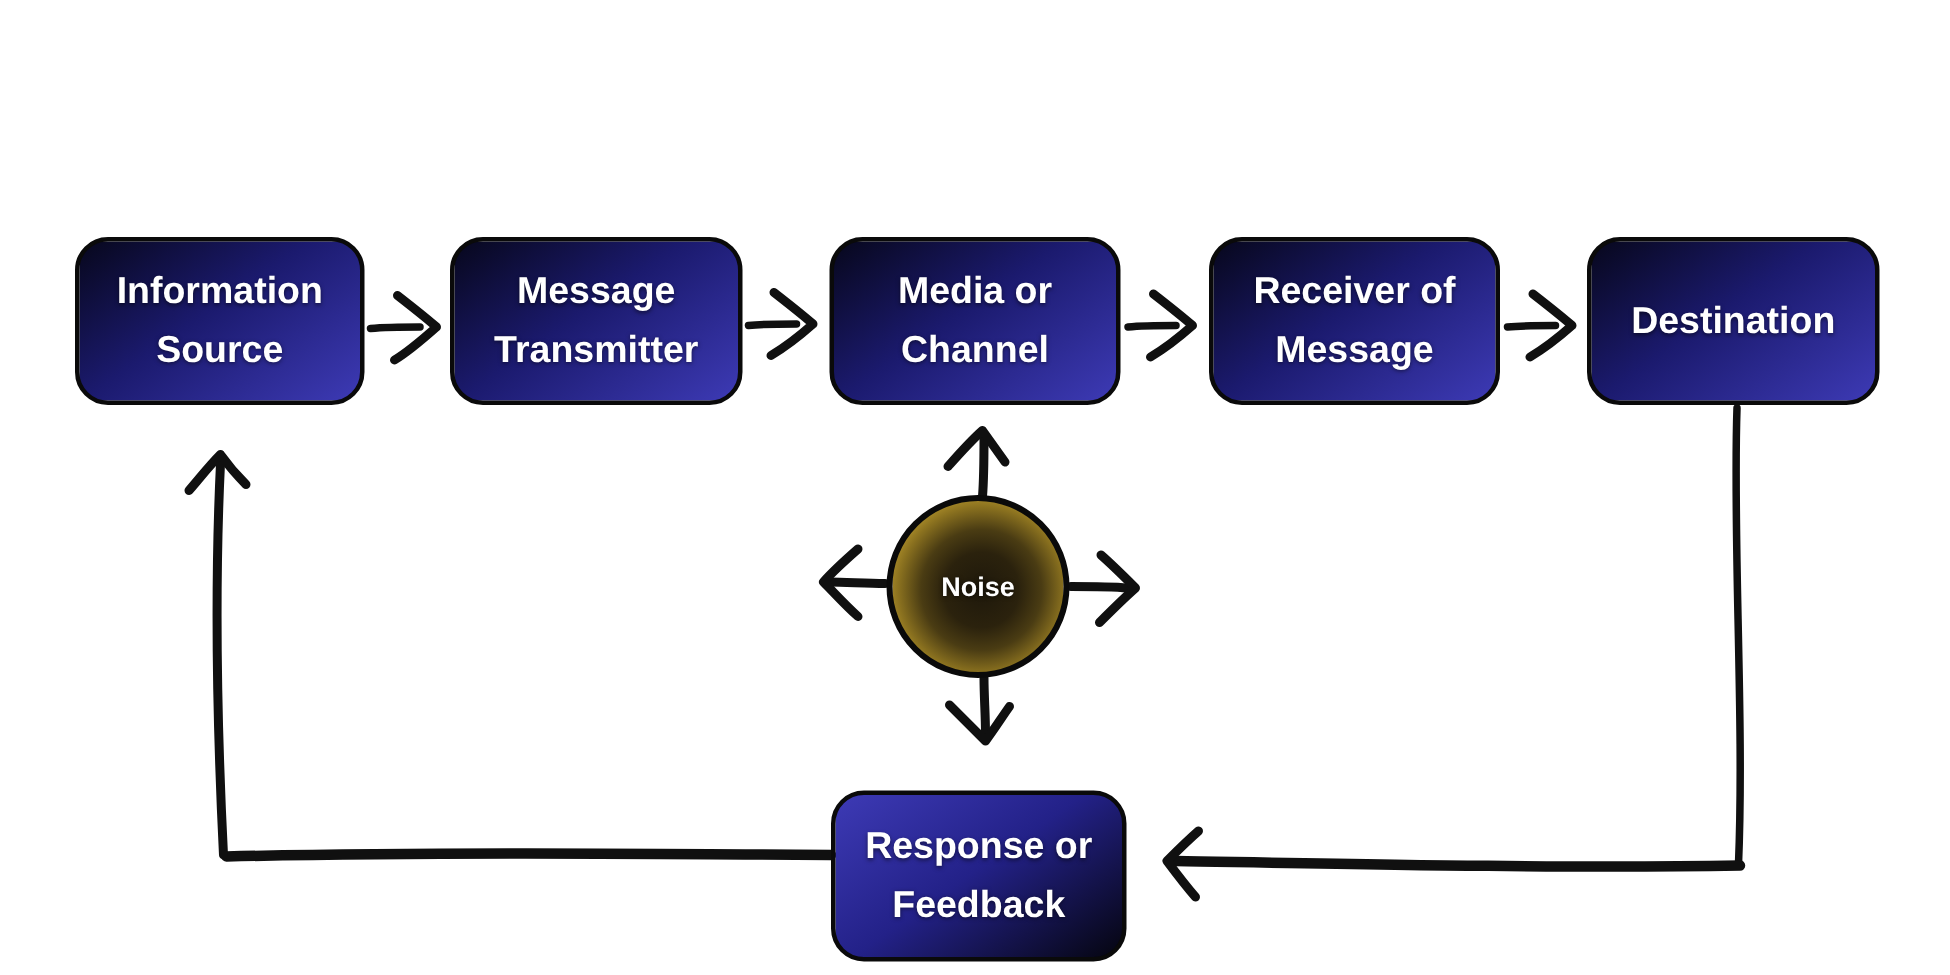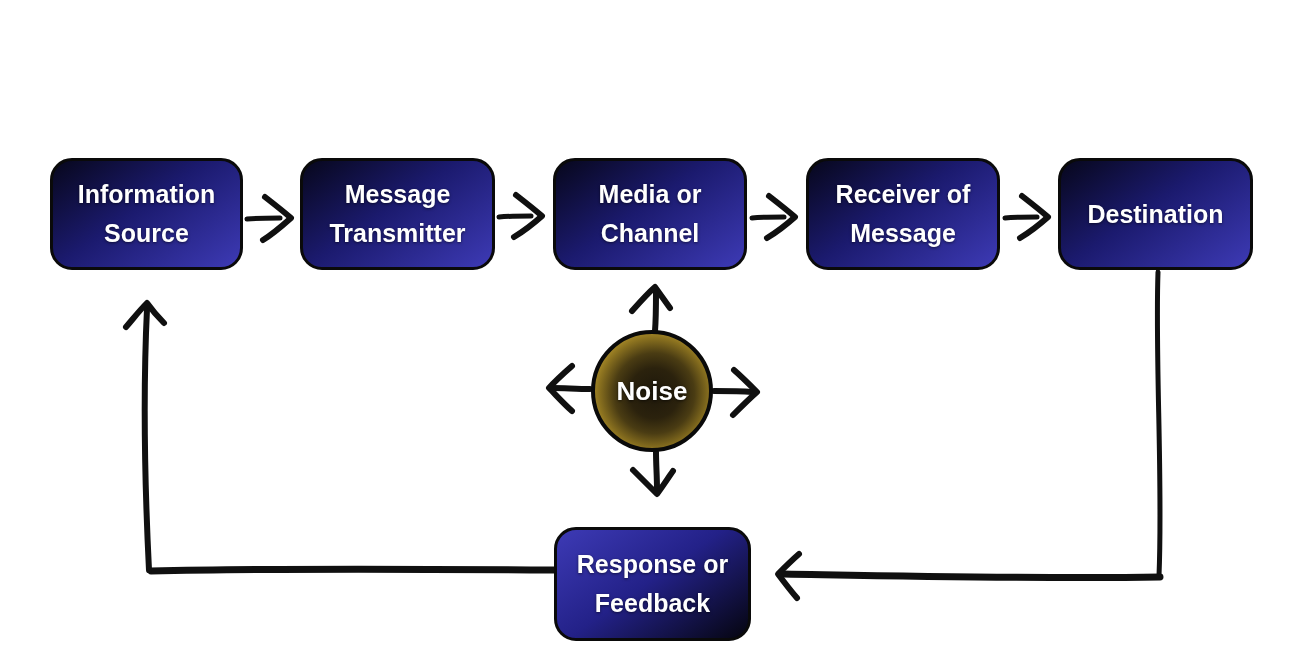--- a/index.html
+++ b/index.html
@@ -48,21 +48,21 @@
     left: 591px; top: 330px;
     width: 122px; height: 122px;
     border-radius: 50%;
     box-sizing: border-box;
     background: radial-gradient(circle at 52% 52%,
       #1e180b 0%, #2b220d 30%, #4a3c13 48%, #8a711f 66%, #b5952c 78%, #c2a02f 90%);
     border: 4px solid #0a0a0a;
     display: flex; align-items: center; justify-content: center;
     color: #ffffff;
     font-weight: 700;
-    font-size: 26px;
+    font-size: 18px;
     text-shadow: 0 1px 3px rgba(0,0,0,0.6);
   }
 </style>
 </head>
 <body>
 
 <div class="canvas">
 
   <svg class="ink-layer" viewBox="0 0 1300 650" aria-hidden="true">
 

